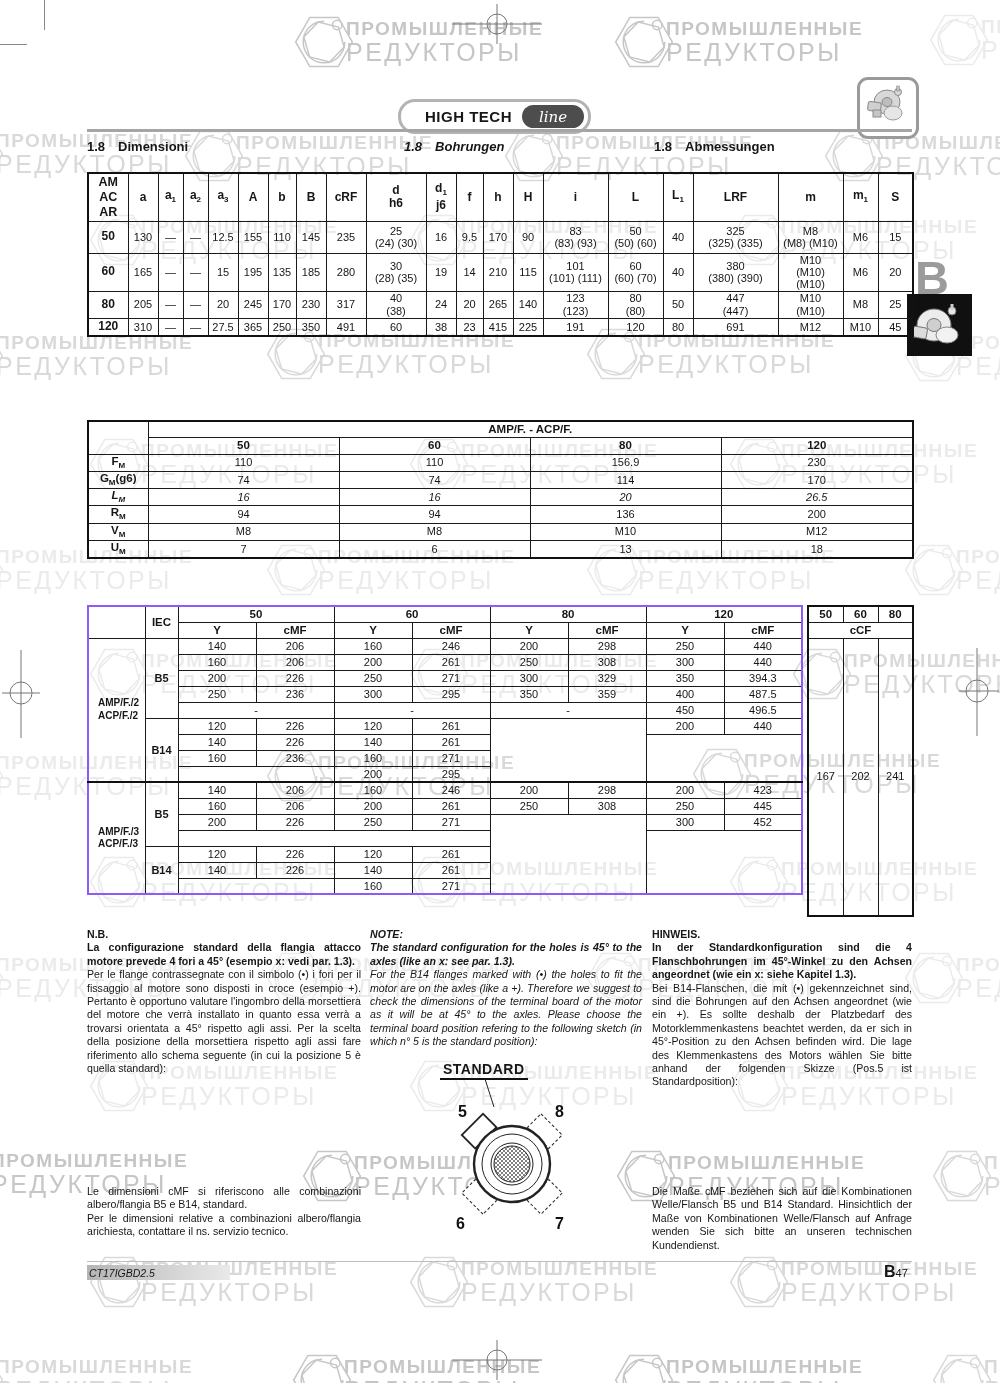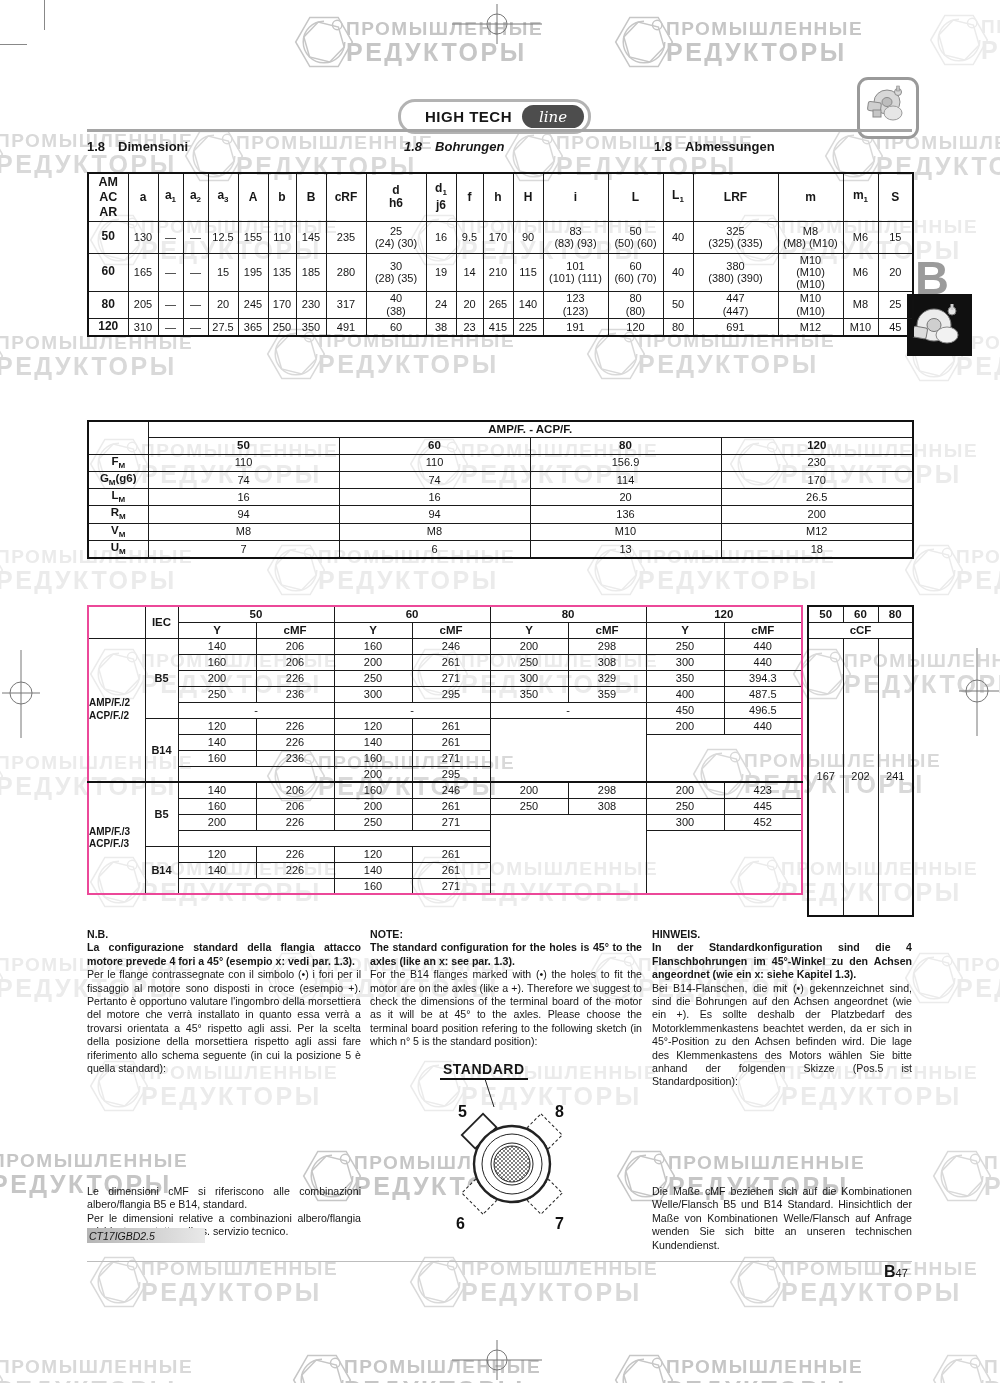--- a/index.html
+++ b/index.html
@@ -4,21 +4,21 @@
 <style>
   html,body{margin:0;padding:0;background:#fff}
   .page{position:relative;width:1000px;height:1383px;background:#fff;overflow:hidden;
         font-family:"Liberation Sans",sans-serif;color:#161616}
   .abs{position:absolute}
   
   #wm-layer{position:absolute;inset:0;z-index:0}
   .wm{position:absolute;display:flex;align-items:center;white-space:nowrap;pointer-events:none}
   .wm svg{flex:none;margin-right:-12px}
   .wm1{font-size:19px;font-weight:bold;letter-spacing:1.5px;line-height:1.05}
-  .wm2{font-size:25px;font-weight:bold;letter-spacing:2.5px;line-height:1.05}
+  .wm2{font-size:25px;font-weight:normal;letter-spacing:2.5px;line-height:1.05}
   .fg{position:absolute;inset:0;z-index:1}
   
   .badge{left:398px;top:99px;height:29px;display:flex;align-items:center;gap:10px;
          border:3px solid #b3b3b3;border-radius:17px;background:#fff;padding:0 4px 0 24px}
   .badge-left{font-size:15px;font-weight:bold;letter-spacing:.5px}
   .badge-oval{width:62px;height:23px;border-radius:12px;background:#4d4d4d;color:#fff;
               display:flex;align-items:center;justify-content:center;
               font-family:"DejaVu Serif",serif;font-style:italic;font-size:15px}
   .logo-box{left:857px;top:77px;width:56px;height:56px;border:3px solid #9a9a9a;border-radius:11px;background:#fff}
   .rule{left:87px;top:129px;width:825px;height:3px;background:#a5a5a5}
@@ -32,37 +32,37 @@
         font-size:11px;line-height:1.12;white-space:pre-line;overflow:hidden}
   th{font-weight:bold}
   #t1{left:87px;top:172px;width:825px;border:2px solid #111}
   #t1 th{font-size:12px}
   #t1 .corner{font-size:12.5px;line-height:1.18}
   #t1 .rowlab{font-weight:bold;font-size:12px}
   sub{font-size:8px}
   #t2{left:87px;top:420px;width:825px;border:2px solid #111}
   #t2 th{font-size:11.5px}
   #t2 .t2lab{font-weight:bold;font-size:11.5px}
-  #t3{left:87px;top:605px;width:714px;border:2px solid #ec4899}
+  #t3{left:87px;top:605px;width:714px;border:2px solid #8b5cf6}
   #t3 th{font-size:11.5px}
-  #t3 .sl{font-weight:bold;font-size:10px;text-align:left;padding-left:0;line-height:1.25}
+  #t3 .sl{font-weight:bold;font-size:10px;text-align:left;padding-left:9px;line-height:1.25}
   #t3 .bl{font-size:11px}
   #t3 .sep td,#t3 .sep th{border-top:2px solid #111}
   #ccf{left:807px;top:605px;width:105px;border:2px solid #111}
   #ccf th{font-size:11.5px}
   
   .note{font-size:10.6px;line-height:13.4px;text-align:justify}
   .note .nt{font-weight:bold}
   .note .nb{font-weight:bold;display:block}
-  .note.i{}
+  .note.i{font-style:italic}
   .std-title{left:440px;top:1061px;font-size:14px;font-weight:bold;letter-spacing:.5px;
              border-bottom:2px solid #111;padding:0 3px 1px 3px}
   
   .foot-line{left:87px;top:1261px;width:825px;height:1px;background:#bdbdbd}
-  .foot-bar{left:87px;top:1228px;width:118px;height:15px;
+  .foot-bar{left:87px;top:1265px;width:143px;height:15px;
             background:linear-gradient(90deg,#b5b5b5,#e9e9e9);display:flex;align-items:center}
   .foot-bar span{font-style:italic;font-size:10.5px;padding-left:2px}
   .foot-page{left:884px;top:1263px;display:flex;align-items:baseline}
   .fp-b{font-size:16px;font-weight:bold}
   .fp-n{font-size:11px}
   .reg{position:absolute;stroke:#777;fill:none;stroke-width:1}
   .crop{position:absolute;background:#888}
 </style>
 </head>
 <body>
@@ -904,21 +904,21 @@
             <td>156.9</td>
             <td>230</td>
           </tr>
           <tr style="height: 16px; margin-top: 28px;">
             <td class="t2lab"><span>G</span><sub>M</sub><span>(g6)</span></td>
             <td>74</td>
             <td>74</td>
             <td>114</td>
             <td>170</td>
           </tr>
-          <tr style="height: 16px;">
+          <tr style="height: 16px; font-style: italic;">
             <td class="t2lab"><span>L</span><sub>M</sub></td>
             <td>16</td>
             <td>16</td>
             <td>20</td>
             <td>26.5</td>
           </tr>
           <tr style="height: 16px;">
             <td class="t2lab"><span>R</span><sub>M</sub></td>
             <td>94</td>
             <td>94</td>

